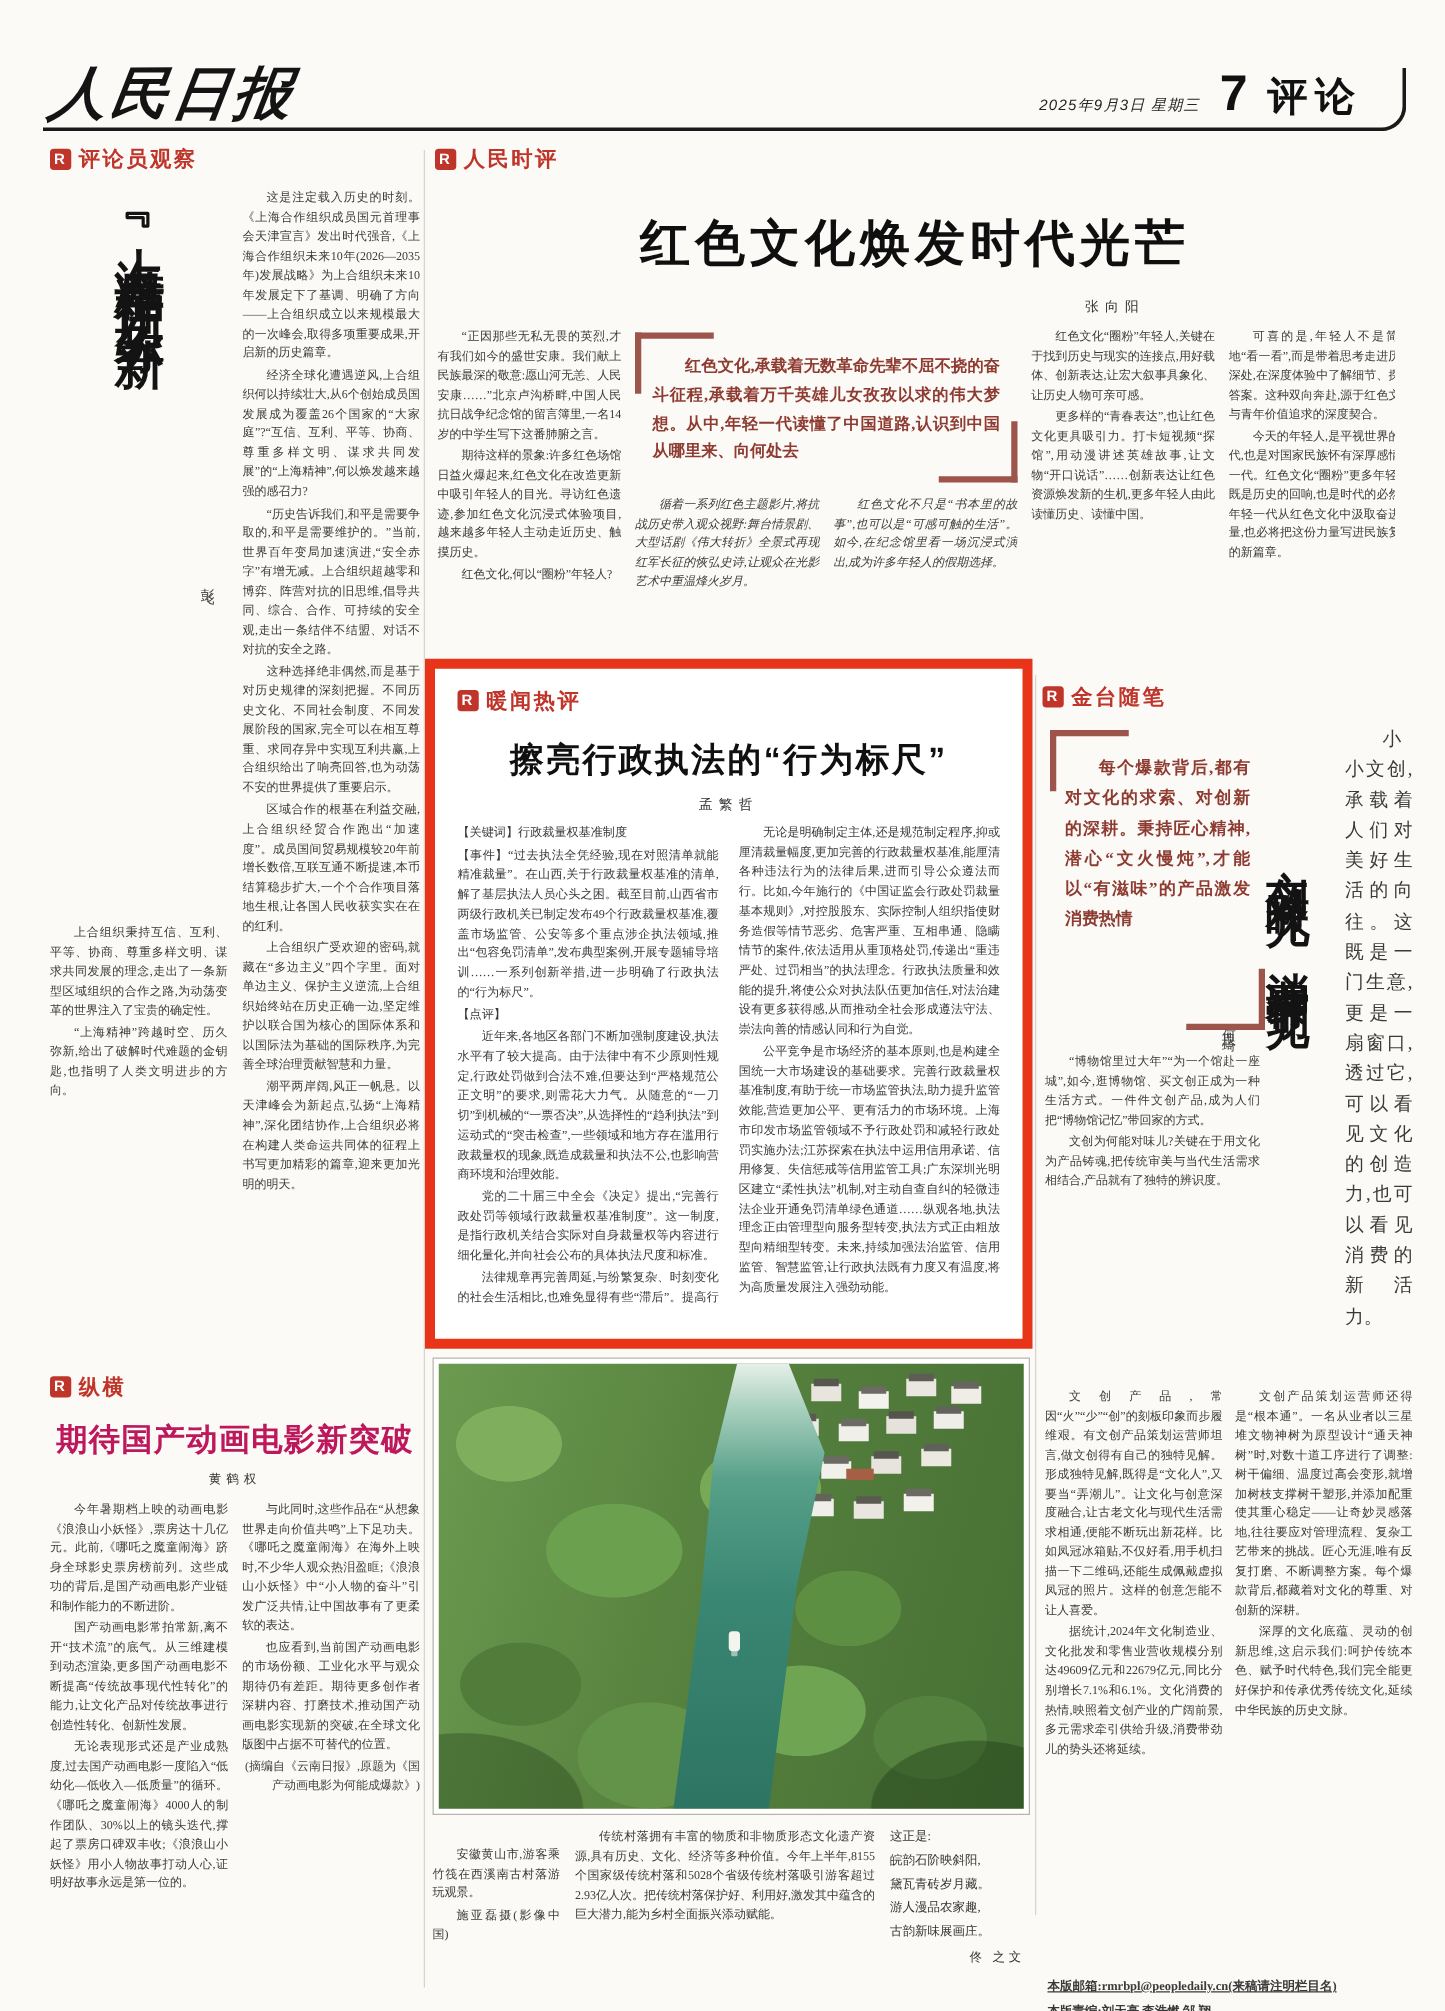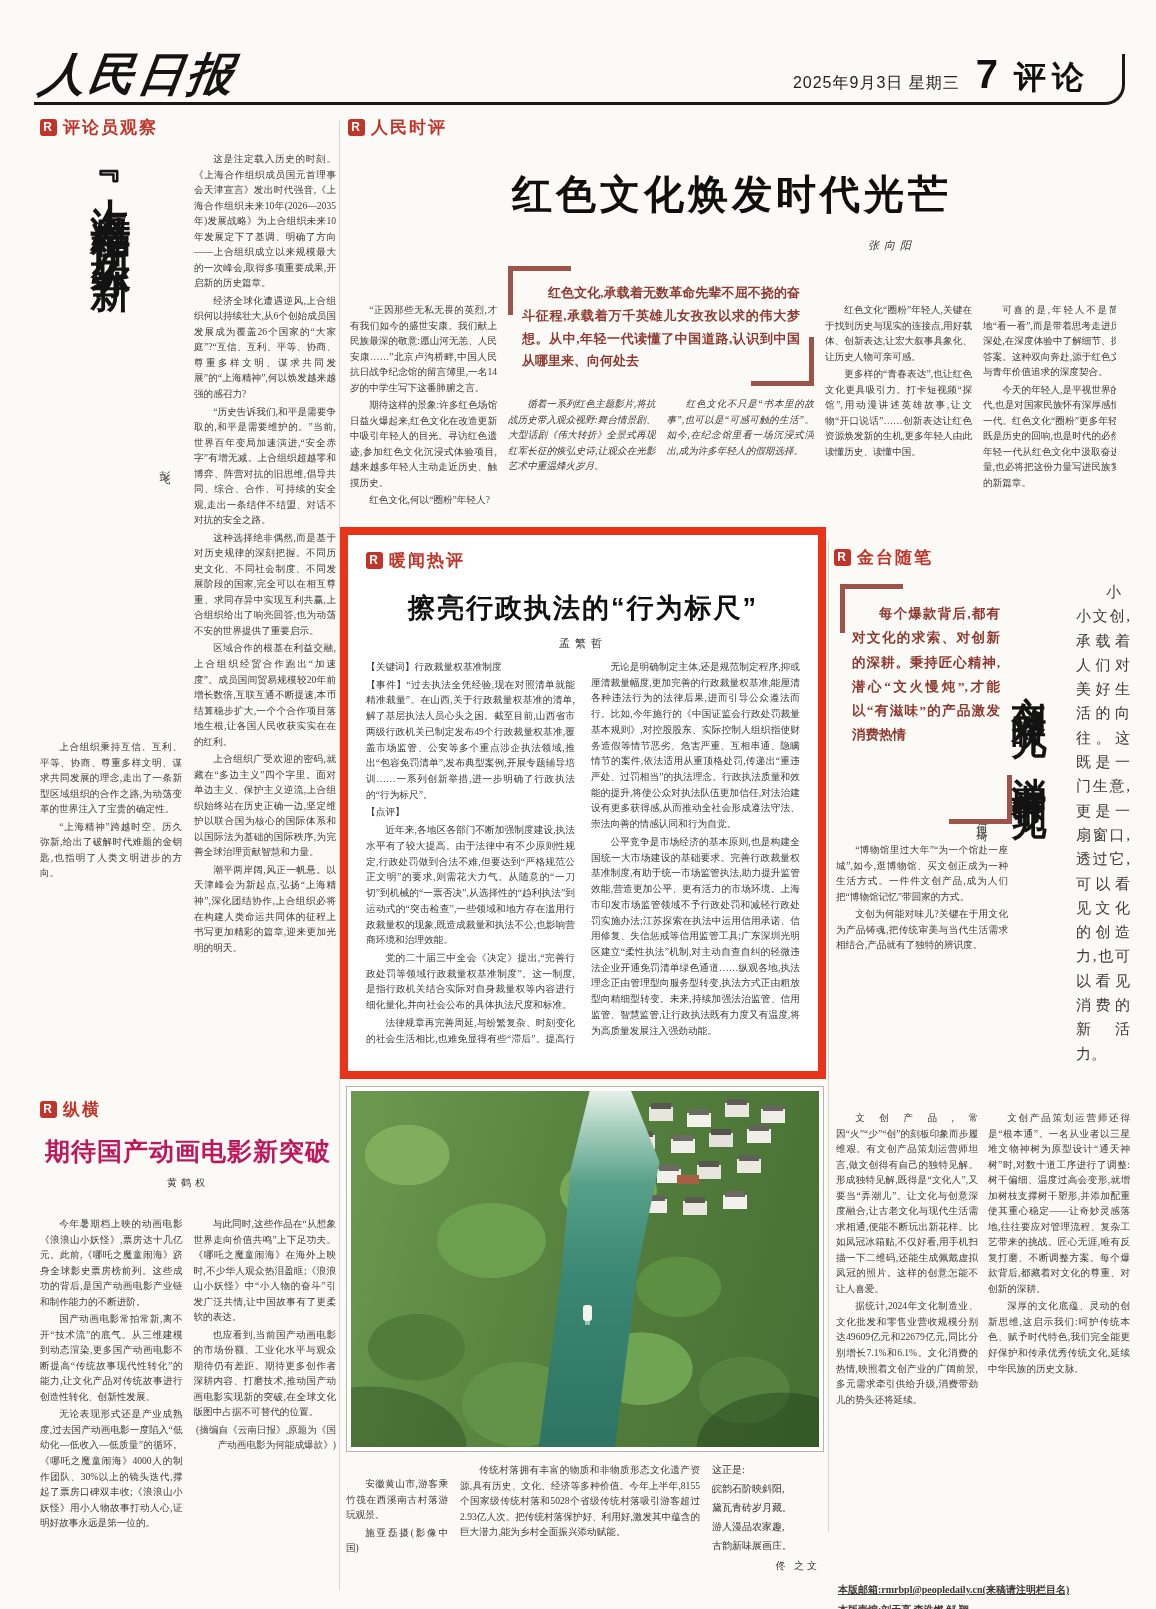--- a/index.html
+++ b/index.html
@@ -8,21 +8,21 @@
   .sans{font-family:"Liberation Sans","DejaVu Sans",sans-serif;}
 
   
   .header-rule{position:absolute;left:34px;top:54px;width:1088px;height:48px;
     border-bottom:3px solid #1a1a1a;border-right:3px solid #1a1a1a;border-bottom-right-radius:20px;}
   .header{position:absolute;left:40px;top:36px;width:1076px;height:64px;
     display:flex;justify-content:space-between;align-items:flex-end;z-index:2;}
   .masthead{font-size:46px;font-weight:900;font-style:italic;letter-spacing:3px;
     transform:skewX(-8deg);color:#141414;line-height:1;padding-bottom:2px;}
   .head-right{display:flex;align-items:baseline;gap:16px;padding-right:26px;}
-  .head-date{font-size:16px;color:#222;letter-spacing:1px;}
+  .head-date{font-size:12px;color:#222;letter-spacing:1px;font-style:italic;}
   .page-num{font-size:40px;font-weight:900;color:#111;}
   .page-name{font-size:32px;font-weight:900;letter-spacing:6px;color:#111;}
 
   
   .sec-label{display:flex;align-items:center;gap:6px;font-family:"Liberation Sans","DejaVu Sans",sans-serif;
     font-weight:bold;color:#c0352a;font-size:17px;letter-spacing:2px;}
   .logo{width:17px;height:17px;background:#c0352a;border-radius:3px;color:#fff;
     font:900 12px/17px "Liberation Sans","DejaVu Sans",sans-serif;text-align:center;flex:none;}
   .para{font-size:9.6px;line-height:1.62;text-align:justify;text-indent:2em;margin:0 0 2px;color:#3a3a3a;}
   .lead{text-indent:0;}
@@ -45,23 +45,23 @@
   .obs-title-wrap{height:588px;display:flex;justify-content:center;padding-top:6px;box-sizing:border-box;}
   .vtitle-obs{font-size:40px;letter-spacing:9px;}
   .obs-author{position:absolute;right:10px;top:310px;}
   .obs-right{flex:1;overflow:hidden;}
   .obs-left-paras{overflow:hidden;height:330px;}
 
   
   .shiping{position:absolute;left:348px;top:116px;width:768px;height:412px;overflow:hidden;}
   .shiping-headline{margin-top:28px;text-align:center;font-family:"Liberation Sans","DejaVu Sans",sans-serif;
     font-weight:900;font-size:40px;letter-spacing:4px;color:#0f0f0f;}
-  .shiping-byline{position:absolute;right:200px;top:122px;font-style:italic;}
+  .shiping-byline{position:absolute;right:200px;top:122px;}
   .shiping-cols{position:absolute;left:2px;top:146px;right:0;bottom:4px;display:flex;gap:11px;}
-  .sp-col{width:147px;flex:none;overflow:hidden;margin-top:40px;}
+  .sp-col{width:147px;flex:none;overflow:hidden;}
   .sp-mid{width:306px;flex:none;display:flex;flex-direction:column;}
   .sp-quote{height:120px;margin:4px 0 10px;padding:16px 14px;font-size:13px;line-height:1.75;text-indent:2em;}
   .sp-midcols{flex:1;display:flex;gap:11px;overflow:hidden;font-style:italic;}
   .sp-midcol{flex:1;overflow:hidden;}
 
   
   .hotbox{position:absolute;left:340px;top:527px;width:486px;height:552px;box-sizing:border-box;
     border:8px solid #e8351a;background:#fff;padding:14px 18px;z-index:3;}
   .hot-headline{text-align:center;font-family:"Liberation Sans","DejaVu Sans",sans-serif;font-weight:900;
     font-size:27px;letter-spacing:2px;color:#101010;margin-top:18px;}
@@ -81,21 +81,21 @@
   .jt-rightcol .para{font-size:15px;}
   .jt-bottom{position:absolute;left:2px;top:564px;width:294px;height:410px;display:flex;gap:10px;overflow:hidden;}
   .jt-bcol{flex:1;overflow:hidden;}
 
   
   .zongheng{position:absolute;left:40px;top:1098px;width:296px;height:500px;overflow:hidden;}
   .zh-headline{text-align:center;font-family:"Liberation Sans","DejaVu Sans",sans-serif;font-weight:900;
     font-size:25px;letter-spacing:1px;color:#be185d;margin-top:14px;}
   .zh-byline{text-align:center;font-size:10px;color:#333;letter-spacing:4px;margin:8px 0 10px;}
   .zh-cols{display:flex;gap:11px;height:390px;overflow:hidden;}
-  .zh-col{flex:1;overflow:hidden;margin-top:16px;}
+  .zh-col{flex:1;overflow:hidden;}
 
   
   .photo{position:absolute;left:346px;top:1086px;width:478px;height:366px;box-sizing:border-box;
     border:1px solid #b7b4ac;background:#fff;padding:4px;}
   .photo-art{position:relative;width:100%;height:100%;overflow:hidden;background:
     radial-gradient(70px 50px at 12% 18%,#7fae5c 0 60%,transparent 61%),
     radial-gradient(90px 62px at 30% 42%,#6ba14e 0 60%,transparent 61%),
     radial-gradient(80px 55px at 14% 72%,#527c39 0 60%,transparent 61%),
     radial-gradient(95px 70px at 36% 88%,#639348 0 60%,transparent 61%),
     radial-gradient(85px 60px at 62% 78%,#6ea452 0 60%,transparent 61%),

